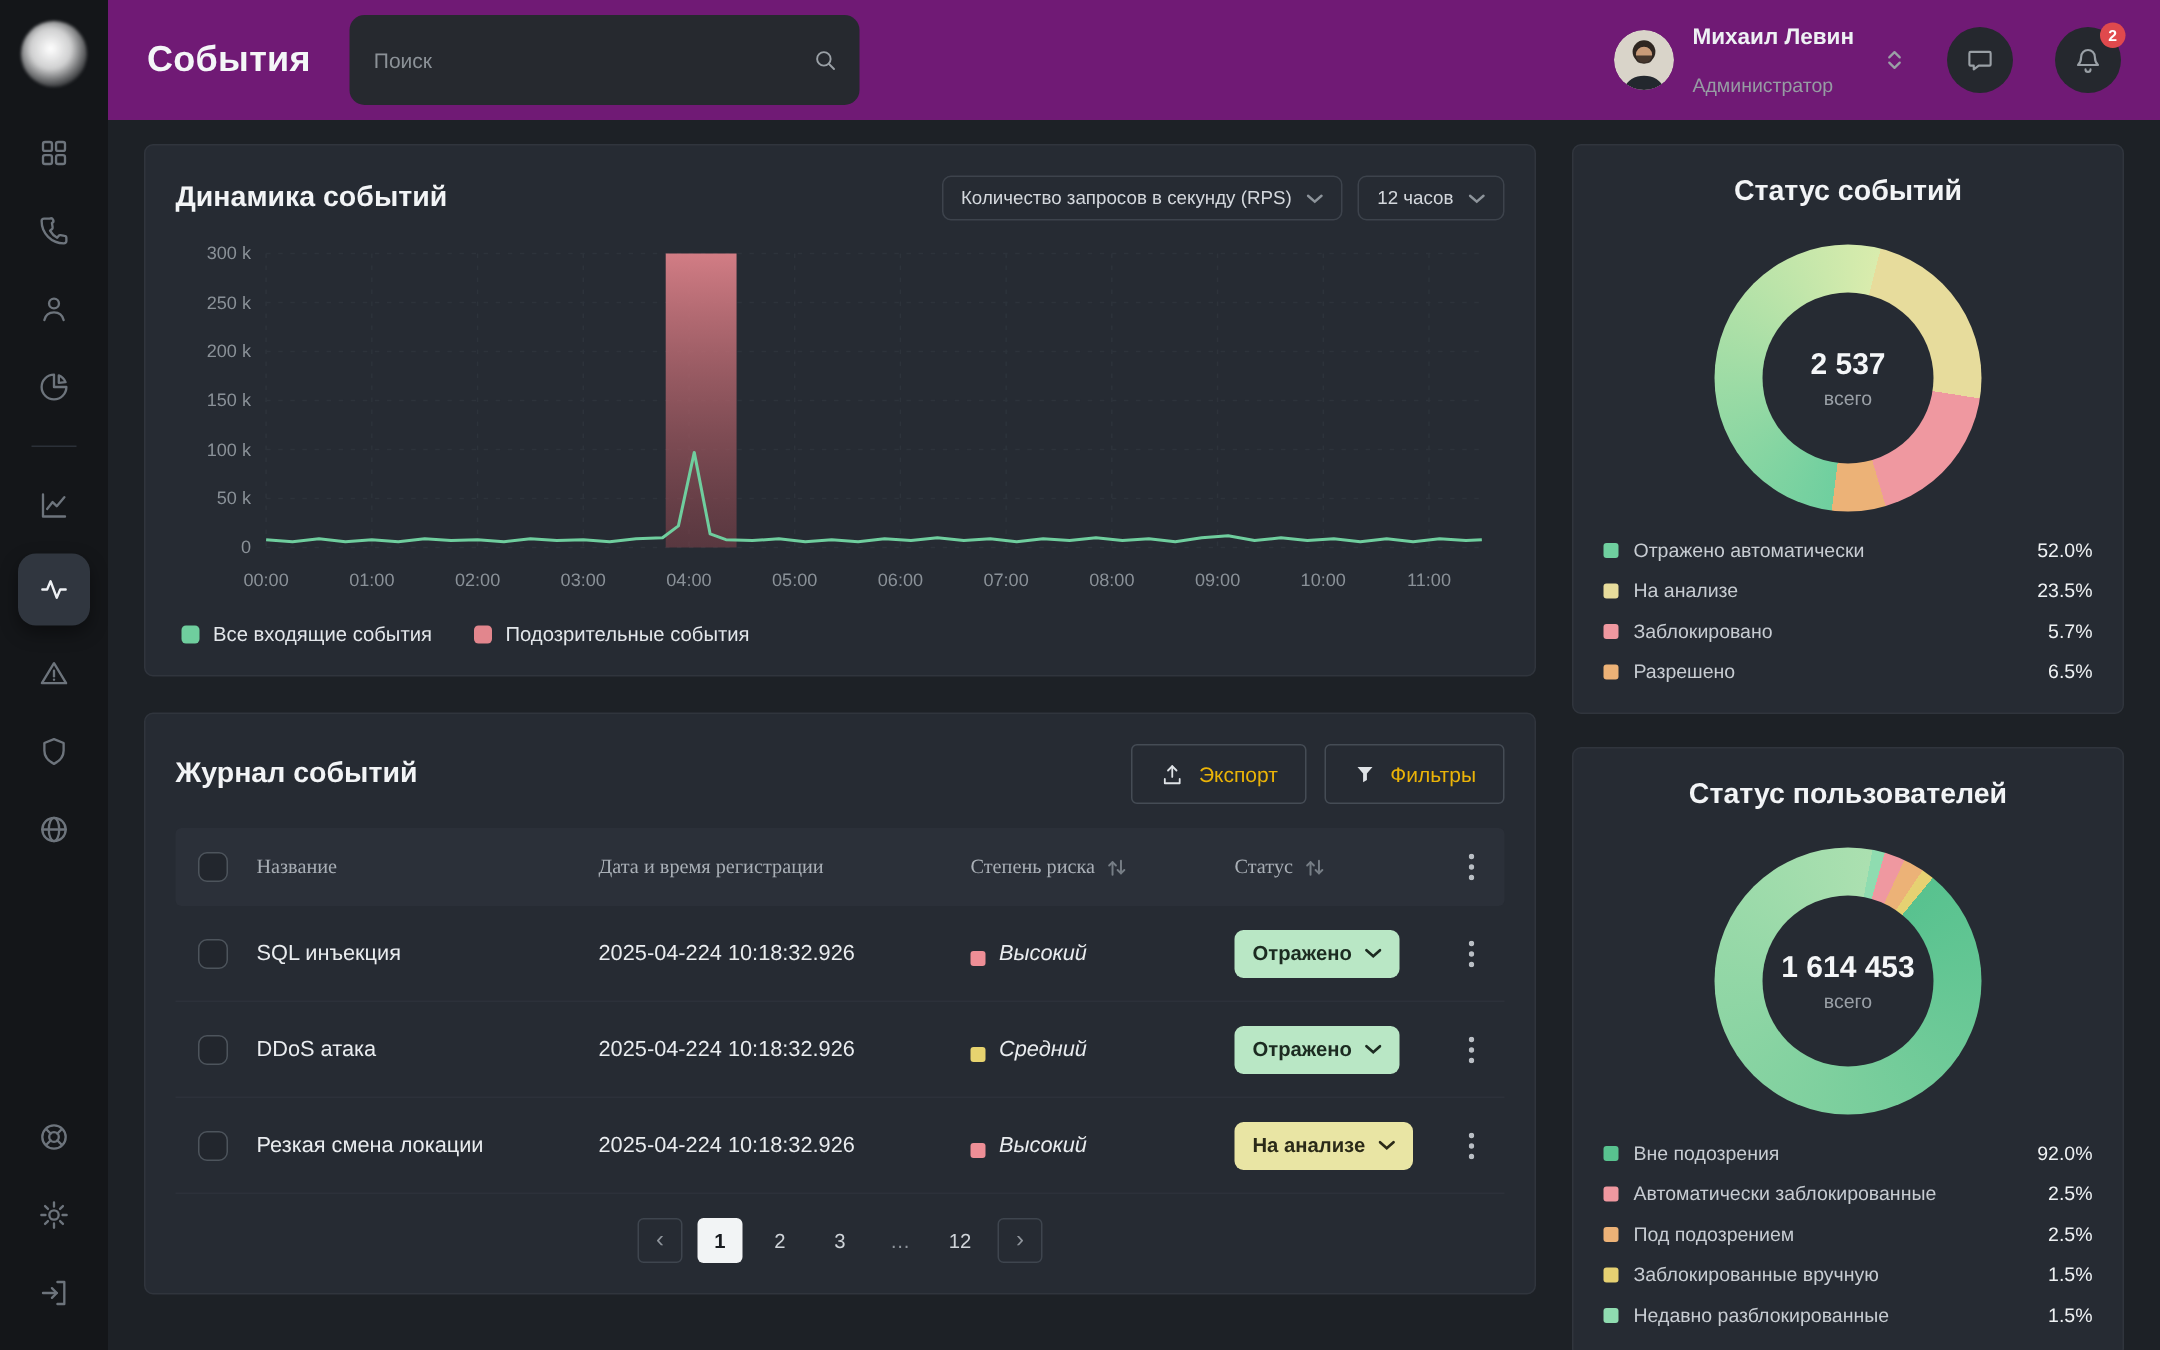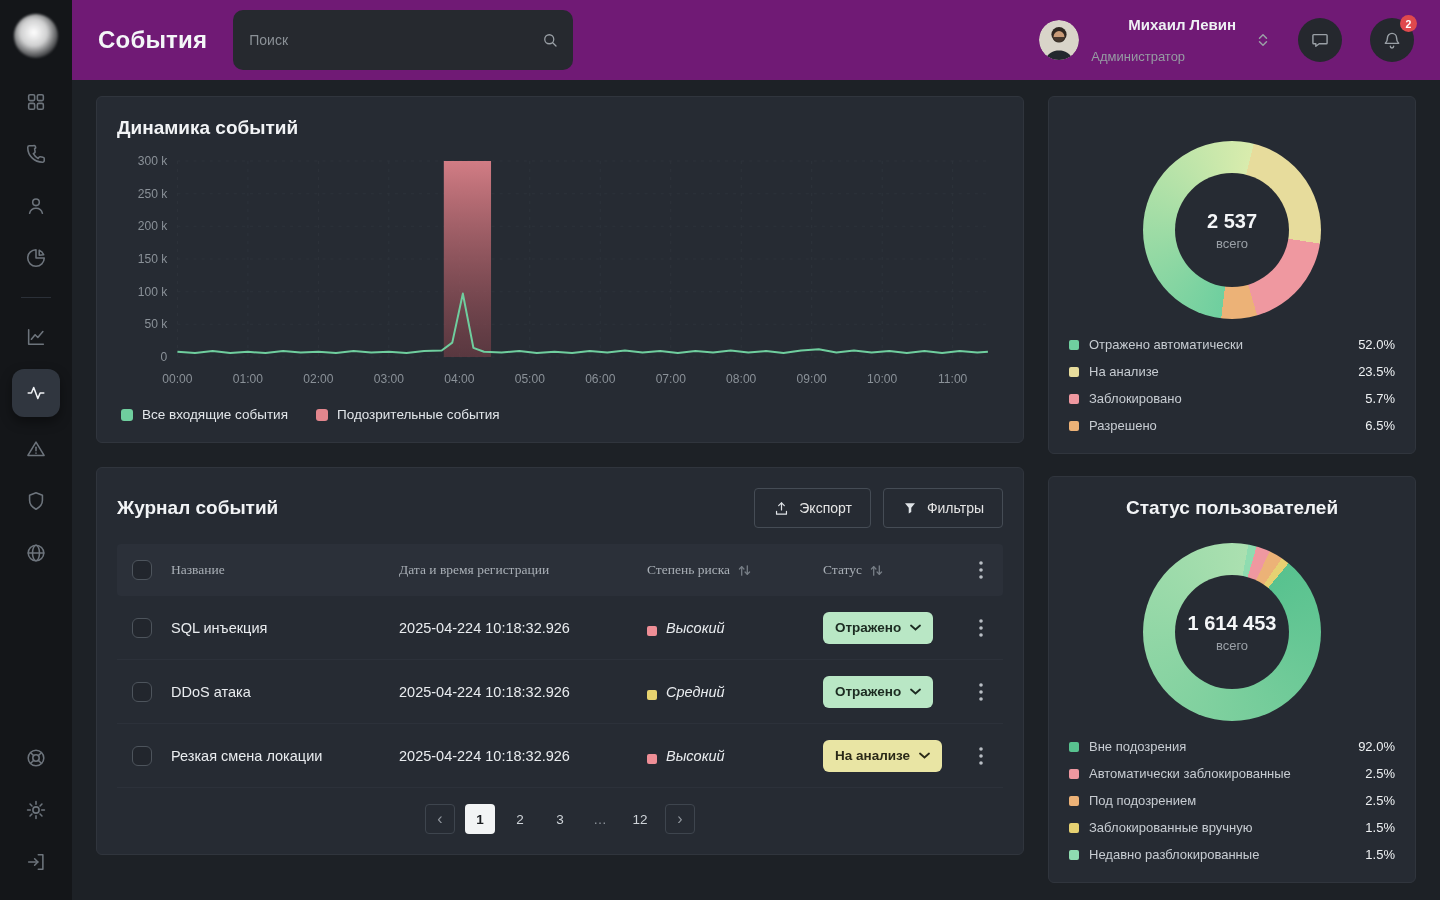--- a/index.html
+++ b/index.html
@@ -24,21 +24,21 @@
   .topbar{height:80px;display:flex;align-items:center;padding:0 26px;gap:26px;background:#701a75;}
   .page-title{font-size:24px;font-weight:700;margin:0;color:#f4f6f8;letter-spacing:.2px;}
   .search{width:340px;height:60px;background:#26292f;border-radius:10px;display:flex;align-items:center;
     padding:0 14px;gap:10px;}
   .search input{flex:1;background:transparent;border:0;outline:0;color:#e7eaee;font-family:inherit;font-size:14px;}
   .search input::placeholder{color:#8b9197;}
   .s-ic{color:#9aa0a6;display:grid;place-items:center;}
   .spacer{flex:1;}
   .userbox{display:flex;align-items:center;gap:12px;cursor:pointer;}
   .avatar{width:40px;height:40px;border-radius:50%;overflow:hidden;display:grid;}
-  .uname{font-size:15px;font-weight:700;color:#eef1f4;margin-left:37px;}
+  .uname{font-size:15px;font-weight:700;color:#eef1f4;}
   .urole{font-size:13px;color:#969ca3;margin-top:16px;}
   .unfold{color:#9aa0a6;margin-left:8px;display:grid;}
   .round-btn{width:44px;height:44px;border-radius:50%;background:#25282e;border:0;color:#d7dbdf;
     display:grid;place-items:center;position:relative;cursor:pointer;margin-left:2px;}
   .badge{position:absolute;top:-3px;right:-3px;min-width:17px;height:17px;border-radius:9px;background:#e0494d;
     color:#fff;font-size:10.5px;font-weight:700;display:grid;place-items:center;padding:0 4px;}
 
   .content{flex:1;display:grid;grid-template-columns:1fr 368px;gap:24px;padding:16px 24px 24px;
     background:#1d2126;overflow:hidden;}
   .col-left{display:flex;flex-direction:column;gap:24px;min-width:0;}
@@ -56,21 +56,21 @@
   .line-chart svg{width:100%;height:248px;display:block;}
   .line-chart text{font-family:"Liberation Sans",sans-serif;font-size:12px;fill:#8a9198;}
   .line-legend{display:flex;gap:28px;margin-top:8px;padding-left:4px;}
   .lg-item{display:flex;align-items:center;gap:9px;font-size:13.5px;color:#e2e6ea;}
   .lg-sw{width:12px;height:12px;border-radius:3px;}
 
   
   .log-head{display:flex;align-items:center;justify-content:space-between;margin-bottom:16px;}
   .log-actions{display:flex;gap:12px;}
   .btn{display:flex;align-items:center;gap:9px;height:40px;padding:12px 18px;background:transparent;
-    border:1px solid #454c55;border-radius:4px;color:#e5e5e5;font-size:14px;font-family:inherit;cursor:pointer;}
+    border:1px solid #454c55;border-radius:4px;color:#eab308;font-size:14px;font-family:inherit;cursor:pointer;}
   .btn .s-ic{color:#dfe3e7;}
   .thead,.trow{display:grid;grid-template-columns:54px 228px 248px 176px 1fr 44px;align-items:center;}
   .thead{background:#2b3039;border-radius:4px;height:52px;color:#a9afb6;font-size:13.5px;font-family:Liberation Serif, serif;}
   .trow{height:64px;border-bottom:1px solid #2c313a;color:#e9ecef;font-size:14.5px;}
   .cb{width:20px;height:20px;border:1.6px solid #4d545c;border-radius:6px;background:#22262d;
     margin-left:15px;cursor:pointer;display:inline-block;}
   .hcell{display:flex;align-items:center;gap:7px;padding-right:8px;}
   .cell{padding-right:8px;}
   .sort{color:#767d85;display:grid;}
   .risk{display:flex;align-items:flex-end;gap:9px;font-style:italic;}
@@ -272,20 +272,38 @@
       </button>
     </header>
 
     <div class="content">
 
       <div class="col-left">
 
         <section class="panel">
           <div class="panel-head">
             <h2>Динамика событий</h2>
+            <div class="selects">
+              <div class="select">
+                <span>Количество запросов в секунду (RPS)</span>
+                <span class="s-ic">
+                    <svg width="11" height="7" viewBox="0 0 11 7" fill="none" stroke="currentColor" stroke-width="1.6" stroke-linecap="round">
+                      <polyline points="1,1.5 5.5,5.5 10,1.5"></polyline>
+                    </svg>
+                  </span>
+              </div>
+              <div class="select">
+                <span>12 часов</span>
+                <span class="s-ic">
+                    <svg width="11" height="7" viewBox="0 0 11 7" fill="none" stroke="currentColor" stroke-width="1.6" stroke-linecap="round">
+                      <polyline points="1,1.5 5.5,5.5 10,1.5"></polyline>
+                    </svg>
+                  </span>
+              </div>
+            </div>
           </div>
           <div class="line-chart" id="line-chart">
               <svg viewBox="0 0 880 248" preserveAspectRatio="none">
                 <defs>
                   <linearGradient id="bandg" x1="0" y1="0" x2="0" y2="1">
                     <stop offset="0" stop-color="rgba(219,129,137,0.95)"></stop>
                     <stop offset="1" stop-color="rgba(130,66,74,0.55)"></stop>
                   </linearGradient>
                 </defs>
                 <line x1="60" y1="206.0" x2="865" y2="206.0" stroke="#2d333b" stroke-dasharray="3 5"></line>
@@ -460,20 +478,21 @@
               <div class="pg">12</div>
               <div class="pg pg-nav">›</div>
             </div>
         </section>
 
       </div>
 
       <div class="col-right">
 
         <section class="panel">
+          <h2>Статус событий</h2>
           <div class="donut" id="donut-0" style="background: conic-gradient(from 187deg, rgb(111, 207, 159) 0deg, rgb(217, 236, 173) 187.2deg, rgb(231, 220, 156) 187.2deg, rgb(231, 220, 156) 271.8deg, rgb(239, 152, 160) 271.8deg, rgb(239, 152, 160) 336.6deg, rgb(236, 178, 119) 336.6deg, rgb(236, 178, 119) 360deg);">
             <div class="hole">
               <div class="total">2 537</div>
               <div class="total-label">всего</div>
             </div>
           </div>
           <div class="pie-legend" id="plegend-0">
               <div class="leg-row">
                 <span class="leg-dot" style="background:#6fcf9f"></span>
                 <span class="leg-label">Отражено автоматически</span>

